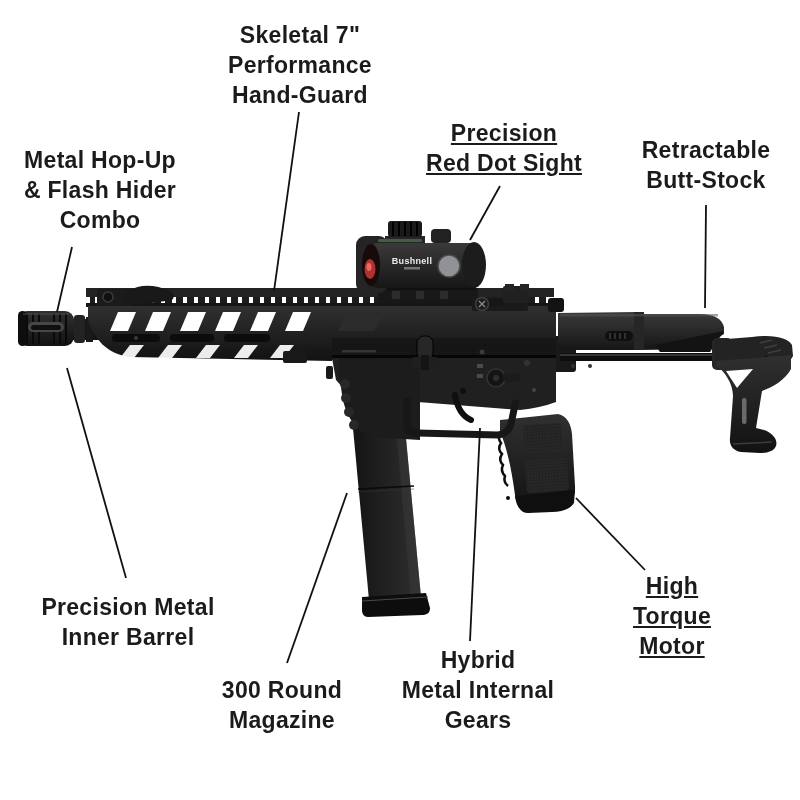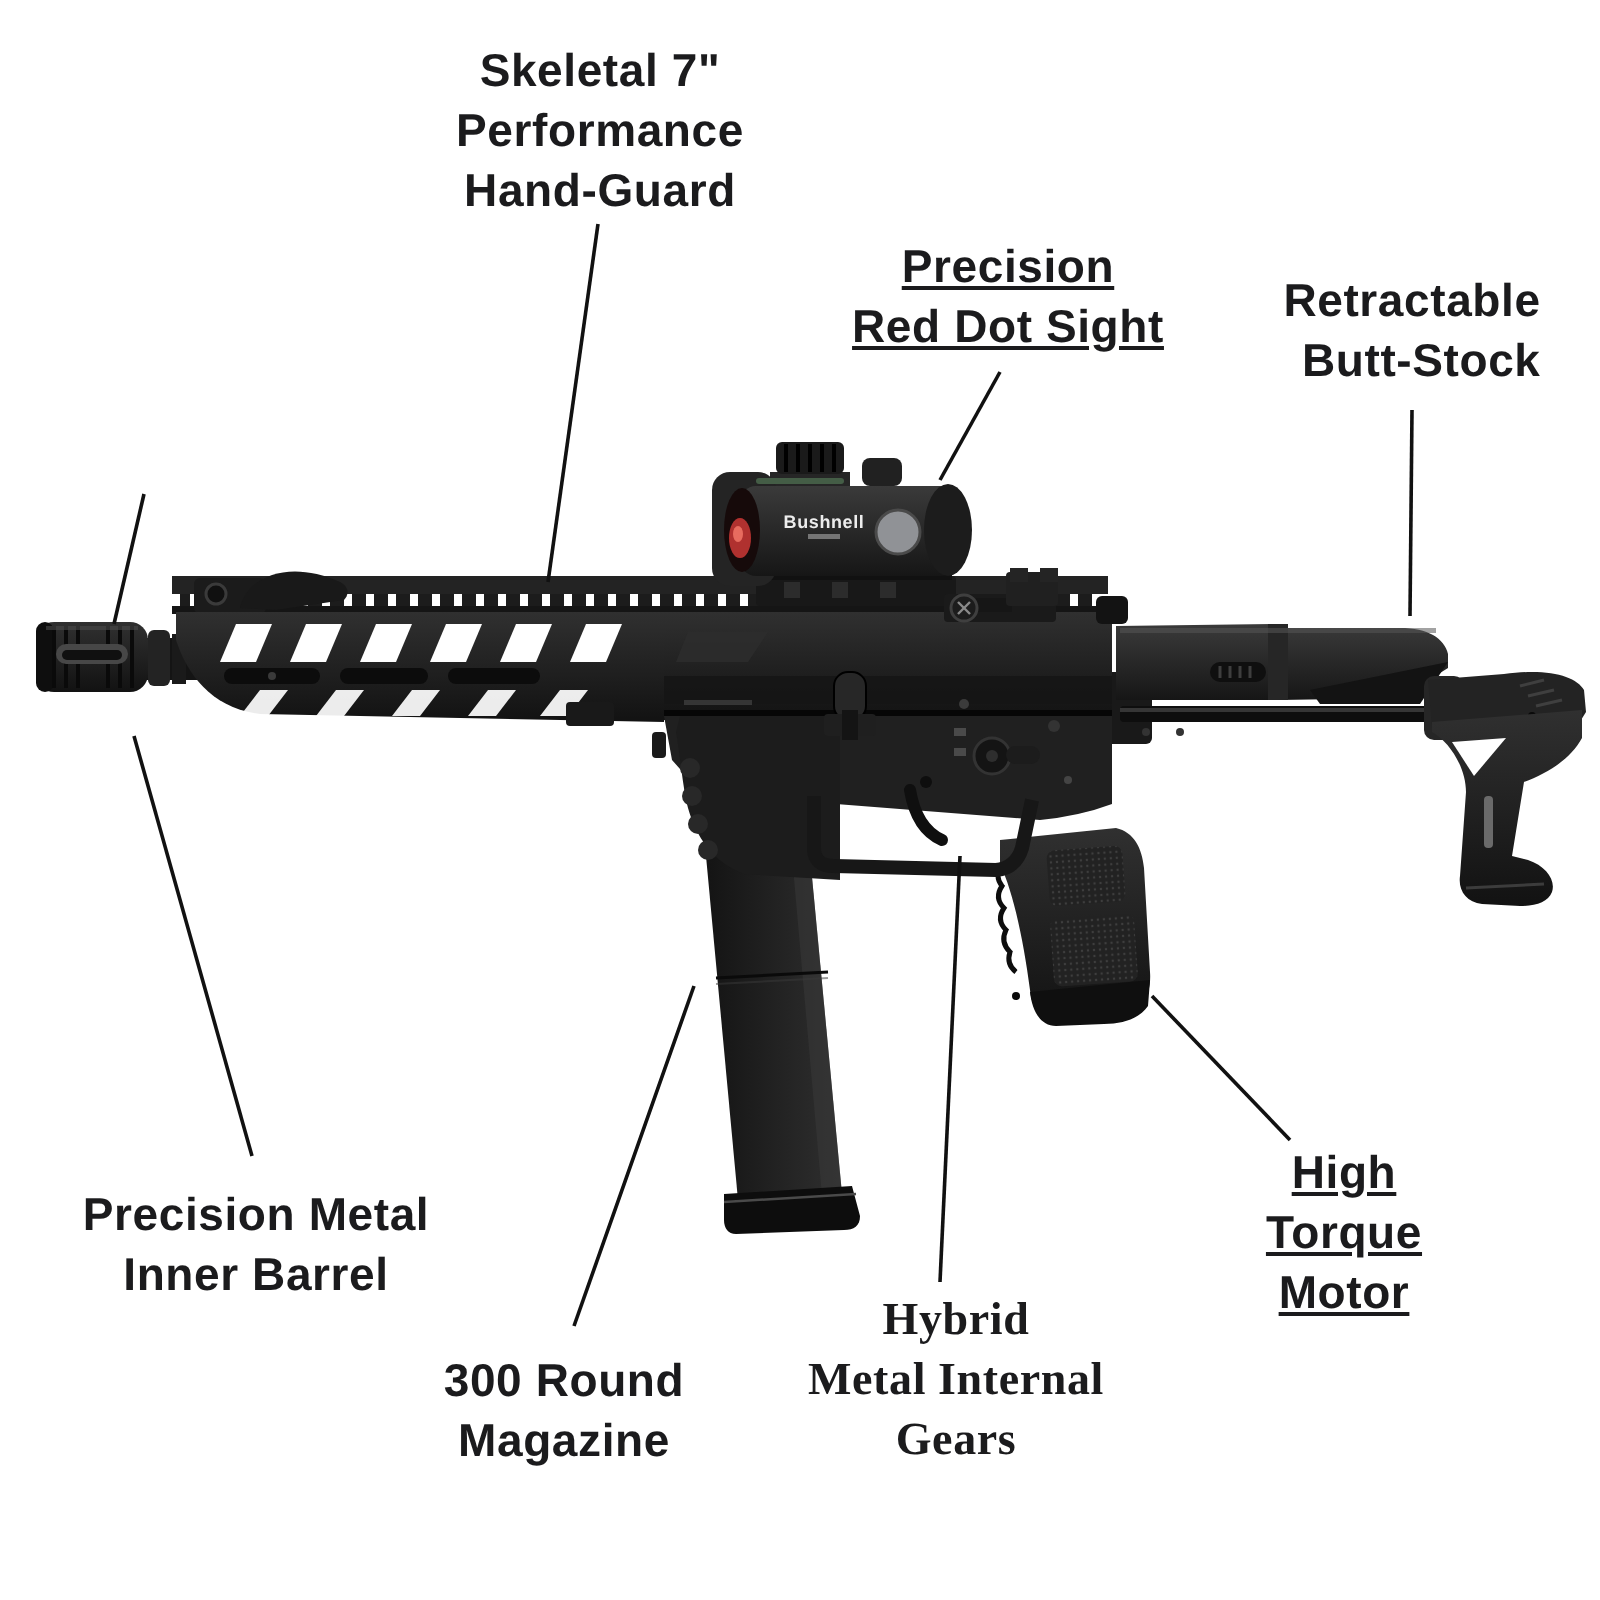--- a/index.html
+++ b/index.html
@@ -235,27 +235,30 @@
       <line x1="67" y1="368" x2="126" y2="578"></line>
       <line x1="347" y1="493" x2="287" y2="663"></line>
       <line x1="480" y1="428" x2="470" y2="641"></line>
       <line x1="576" y1="498" x2="645" y2="570"></line>
     </g>
   </svg>
 
   <div class="label" style="left:300px;top:20px;">Skeletal 7"
 Performance
 Hand-Guard</div>
+  <div class="label" style="left:100px;top:145px;">Metal Hop-Up
+&amp; Flash Hider
+Combo</div>
   <div class="label" style="left:504px;top:118px;text-decoration:underline;">Precision
 Red Dot Sight</div>
-  <div class="label" style="left:706px;top:135px;text-align:right;">Retractable
+  <div class="label" style="left:706px;top:135px;">Retractable
 Butt-Stock</div>
   <div class="label" style="left:128px;top:592px;">Precision Metal
 Inner Barrel</div>
   <div class="label" style="left:282px;top:675px;">300 Round
 Magazine</div>
-  <div class="label" style="left:478px;top:645px;font-family:Liberation Serif, serif;">Hybrid
+  <div class="label" style="left:478px;top:645px;">Hybrid
 Metal Internal
 Gears</div>
   <div class="label" style="left:672px;top:571px;text-decoration:underline;">High Torque
 Motor</div>
 
 </div>
 
 </body></html>

